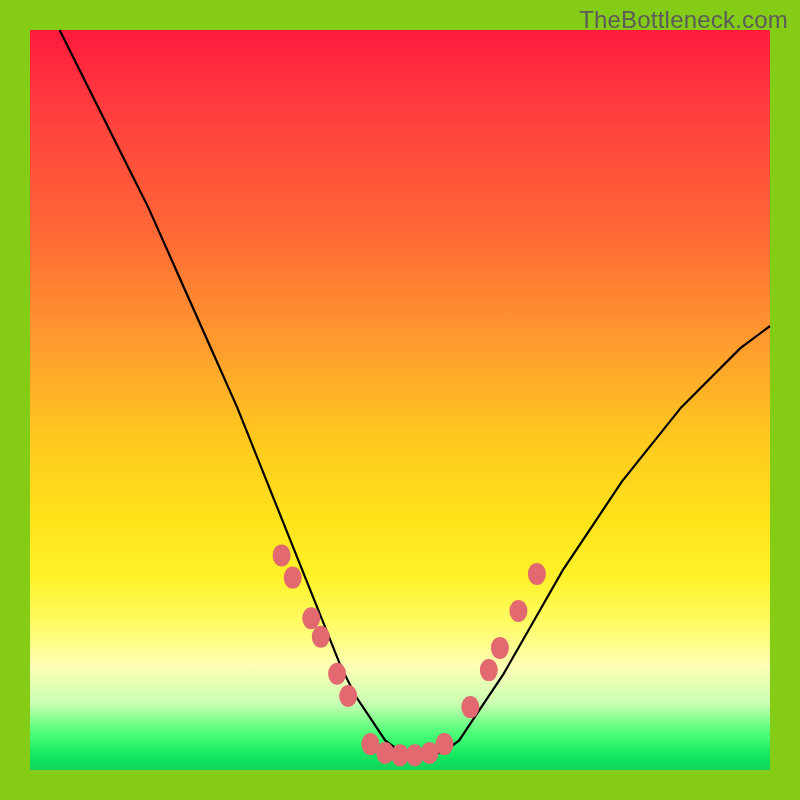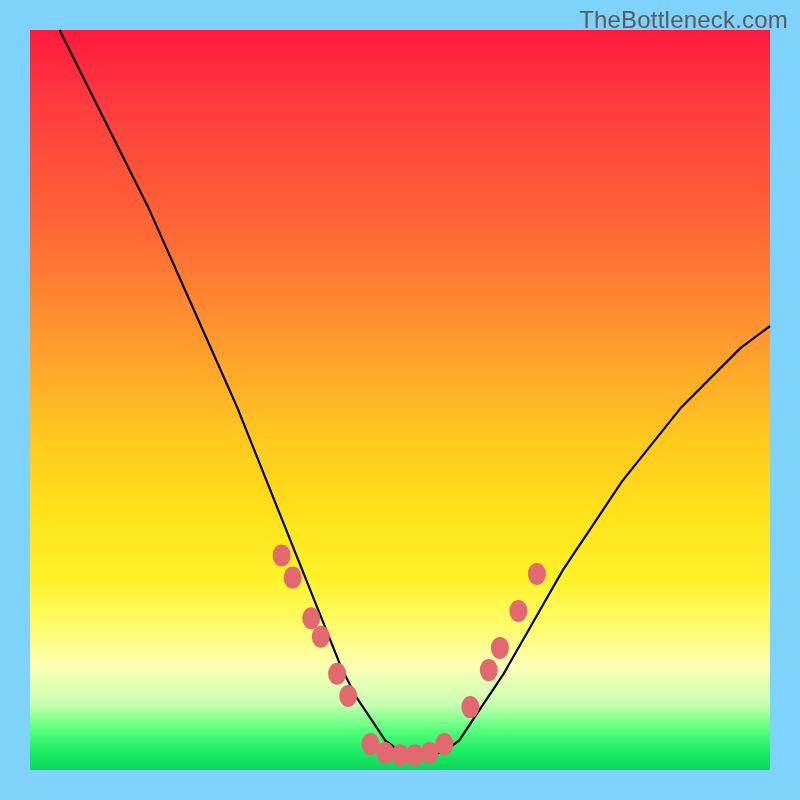--- a/index.html
+++ b/index.html
@@ -8,21 +8,21 @@
     width: 800px;
     height: 800px;
     overflow: hidden;
     background: #000;
     font-family: Arial, Helvetica, sans-serif;
   }
   .frame {
     position: relative;
     width: 800px;
     height: 800px;
-    background: #7dd3fc;
+    background: #84cc16;
   }
   .plot-area {
     position: absolute;
     left: 30px;
     top: 30px;
     width: 740px;
     height: 740px;
     
     background: linear-gradient(
       to bottom,

